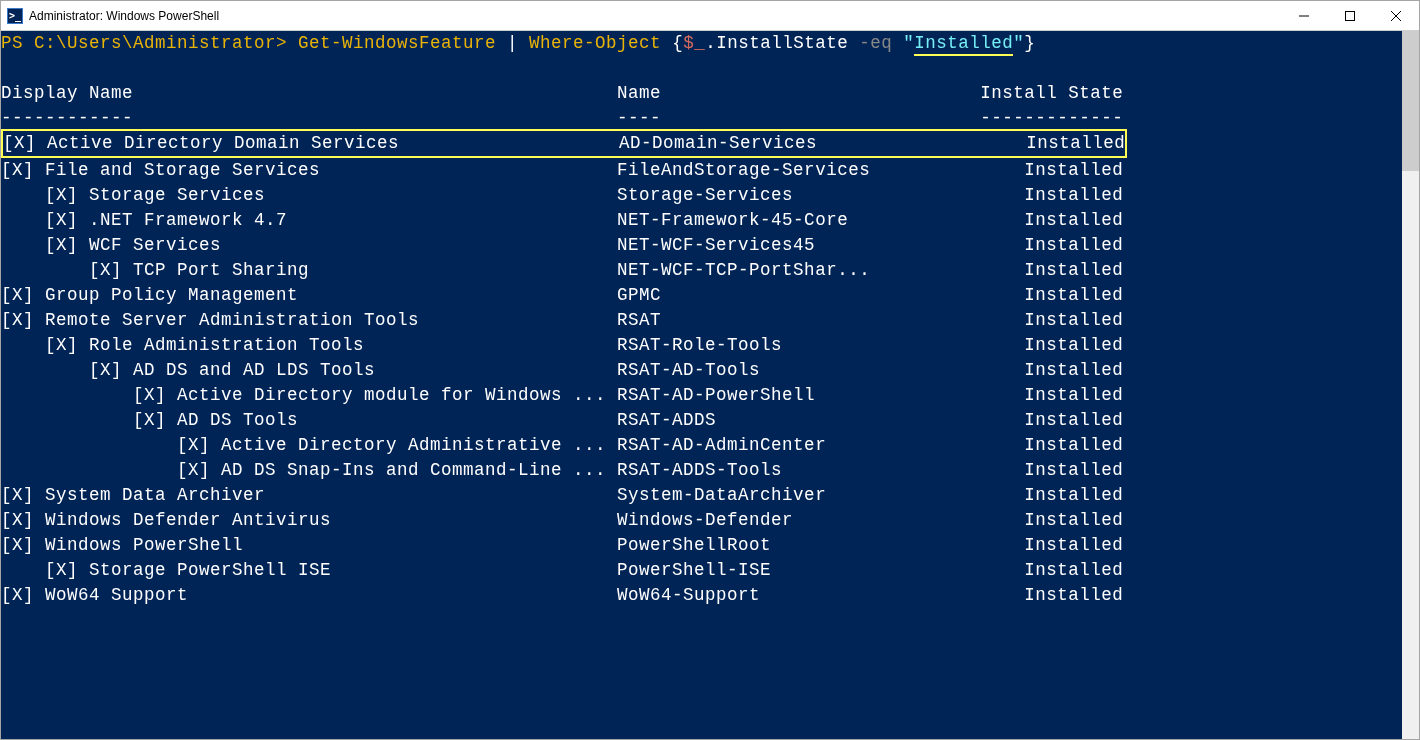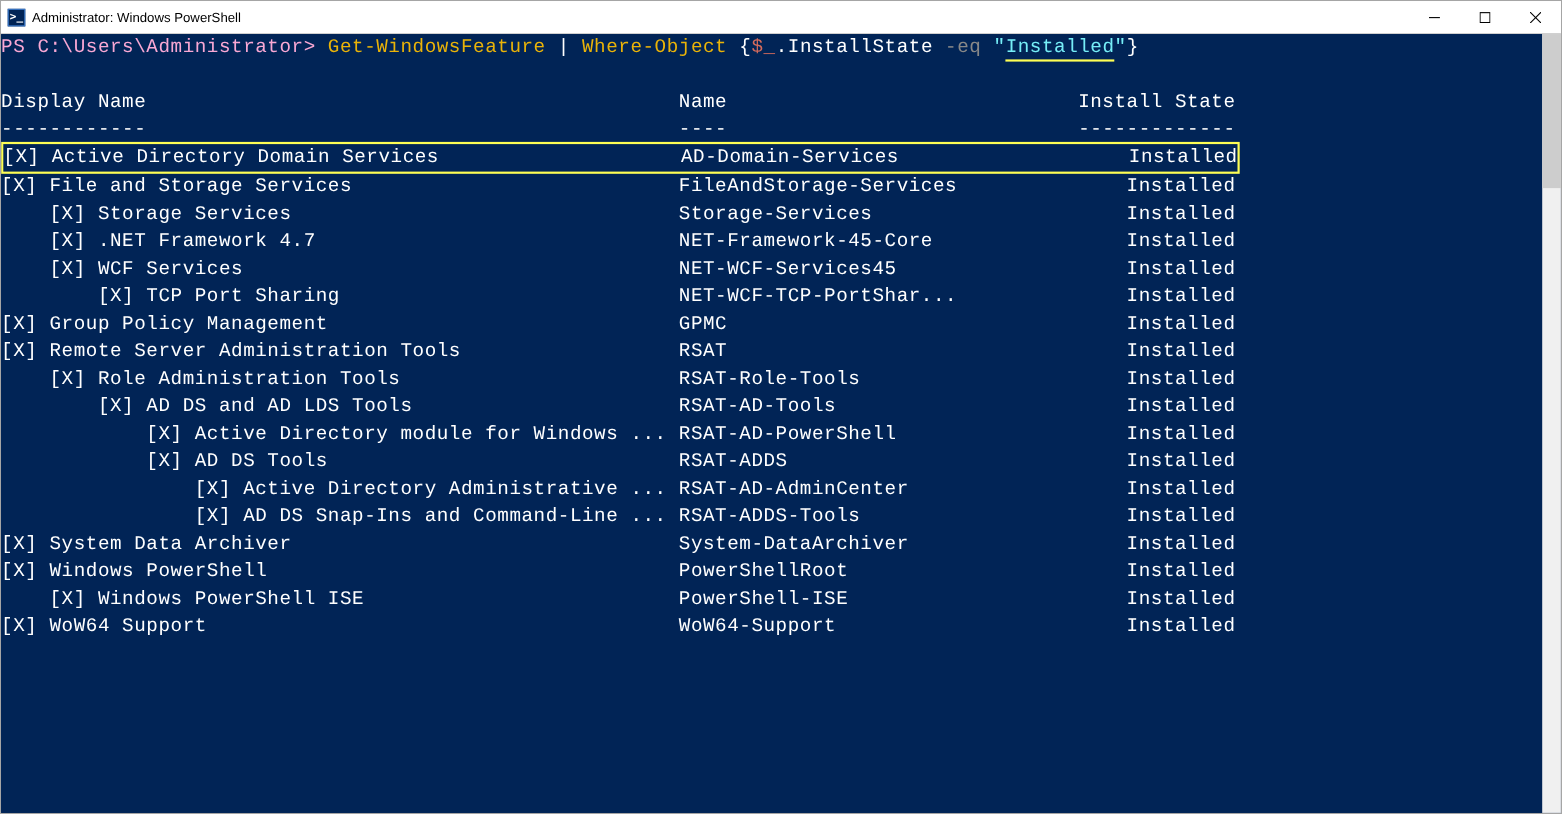--- a/index.html
+++ b/index.html
@@ -75,21 +75,21 @@
     position: relative;
   }
   .scrollbar-thumb {
     position: absolute;
     top: 0;
     left: 0;
     right: 0;
     height: 140px;
     background: #cdcdcd;
   }
-  .cmd-prompt { color: #f9a8d4; }
+  .cmd-prompt { color: #eab308; }
   .cmd-yellow { color: #eab308; }
   .cmd-gray   { color: #888888; }
   .cmd-teal   { color: #76eef7; }
   .cmd-red    { color: #d56b5c; }
   .cmd-white  { color: #ffffff; }
   .underline-yellow {
     border-bottom: 2px solid #fefe54;
     padding-bottom: 1px;
     text-align: right;
   }
@@ -144,22 +144,23 @@
           <pre>        [X] TCP Port Sharing                            NET-WCF-TCP-PortShar...              Installed</pre>
           <pre>[X] Group Policy Management                             GPMC                                 Installed</pre>
           <pre>[X] Remote Server Administration Tools                  RSAT                                 Installed</pre>
           <pre>    [X] Role Administration Tools                       RSAT-Role-Tools                      Installed</pre>
           <pre>        [X] AD DS and AD LDS Tools                      RSAT-AD-Tools                        Installed</pre>
           <pre>            [X] Active Directory module for Windows ... RSAT-AD-PowerShell                   Installed</pre>
           <pre>            [X] AD DS Tools                             RSAT-ADDS                            Installed</pre>
           <pre>                [X] Active Directory Administrative ... RSAT-AD-AdminCenter                  Installed</pre>
           <pre>                [X] AD DS Snap-Ins and Command-Line ... RSAT-ADDS-Tools                      Installed</pre>
           <pre>[X] System Data Archiver                                System-DataArchiver                  Installed</pre>
+          <pre>[X] Windows Defender Antivirus                          Windows-Defender                     Installed</pre>
           <pre>[X] Windows PowerShell                                  PowerShellRoot                       Installed</pre>
-          <pre>    [X] Windows PowerShell ISE                          PowerShell-ISE                       Installed</pre>
+          <pre>    [X] Storage PowerShell ISE                          PowerShell-ISE                       Installed</pre>
           <pre>[X] WoW64 Support                                       WoW64-Support                        Installed</pre>
         </div>
     </div>
     <div class="scrollbar">
       <div class="scrollbar-thumb"></div>
     </div>
   </div>
 </div>
 
 </body></html>

